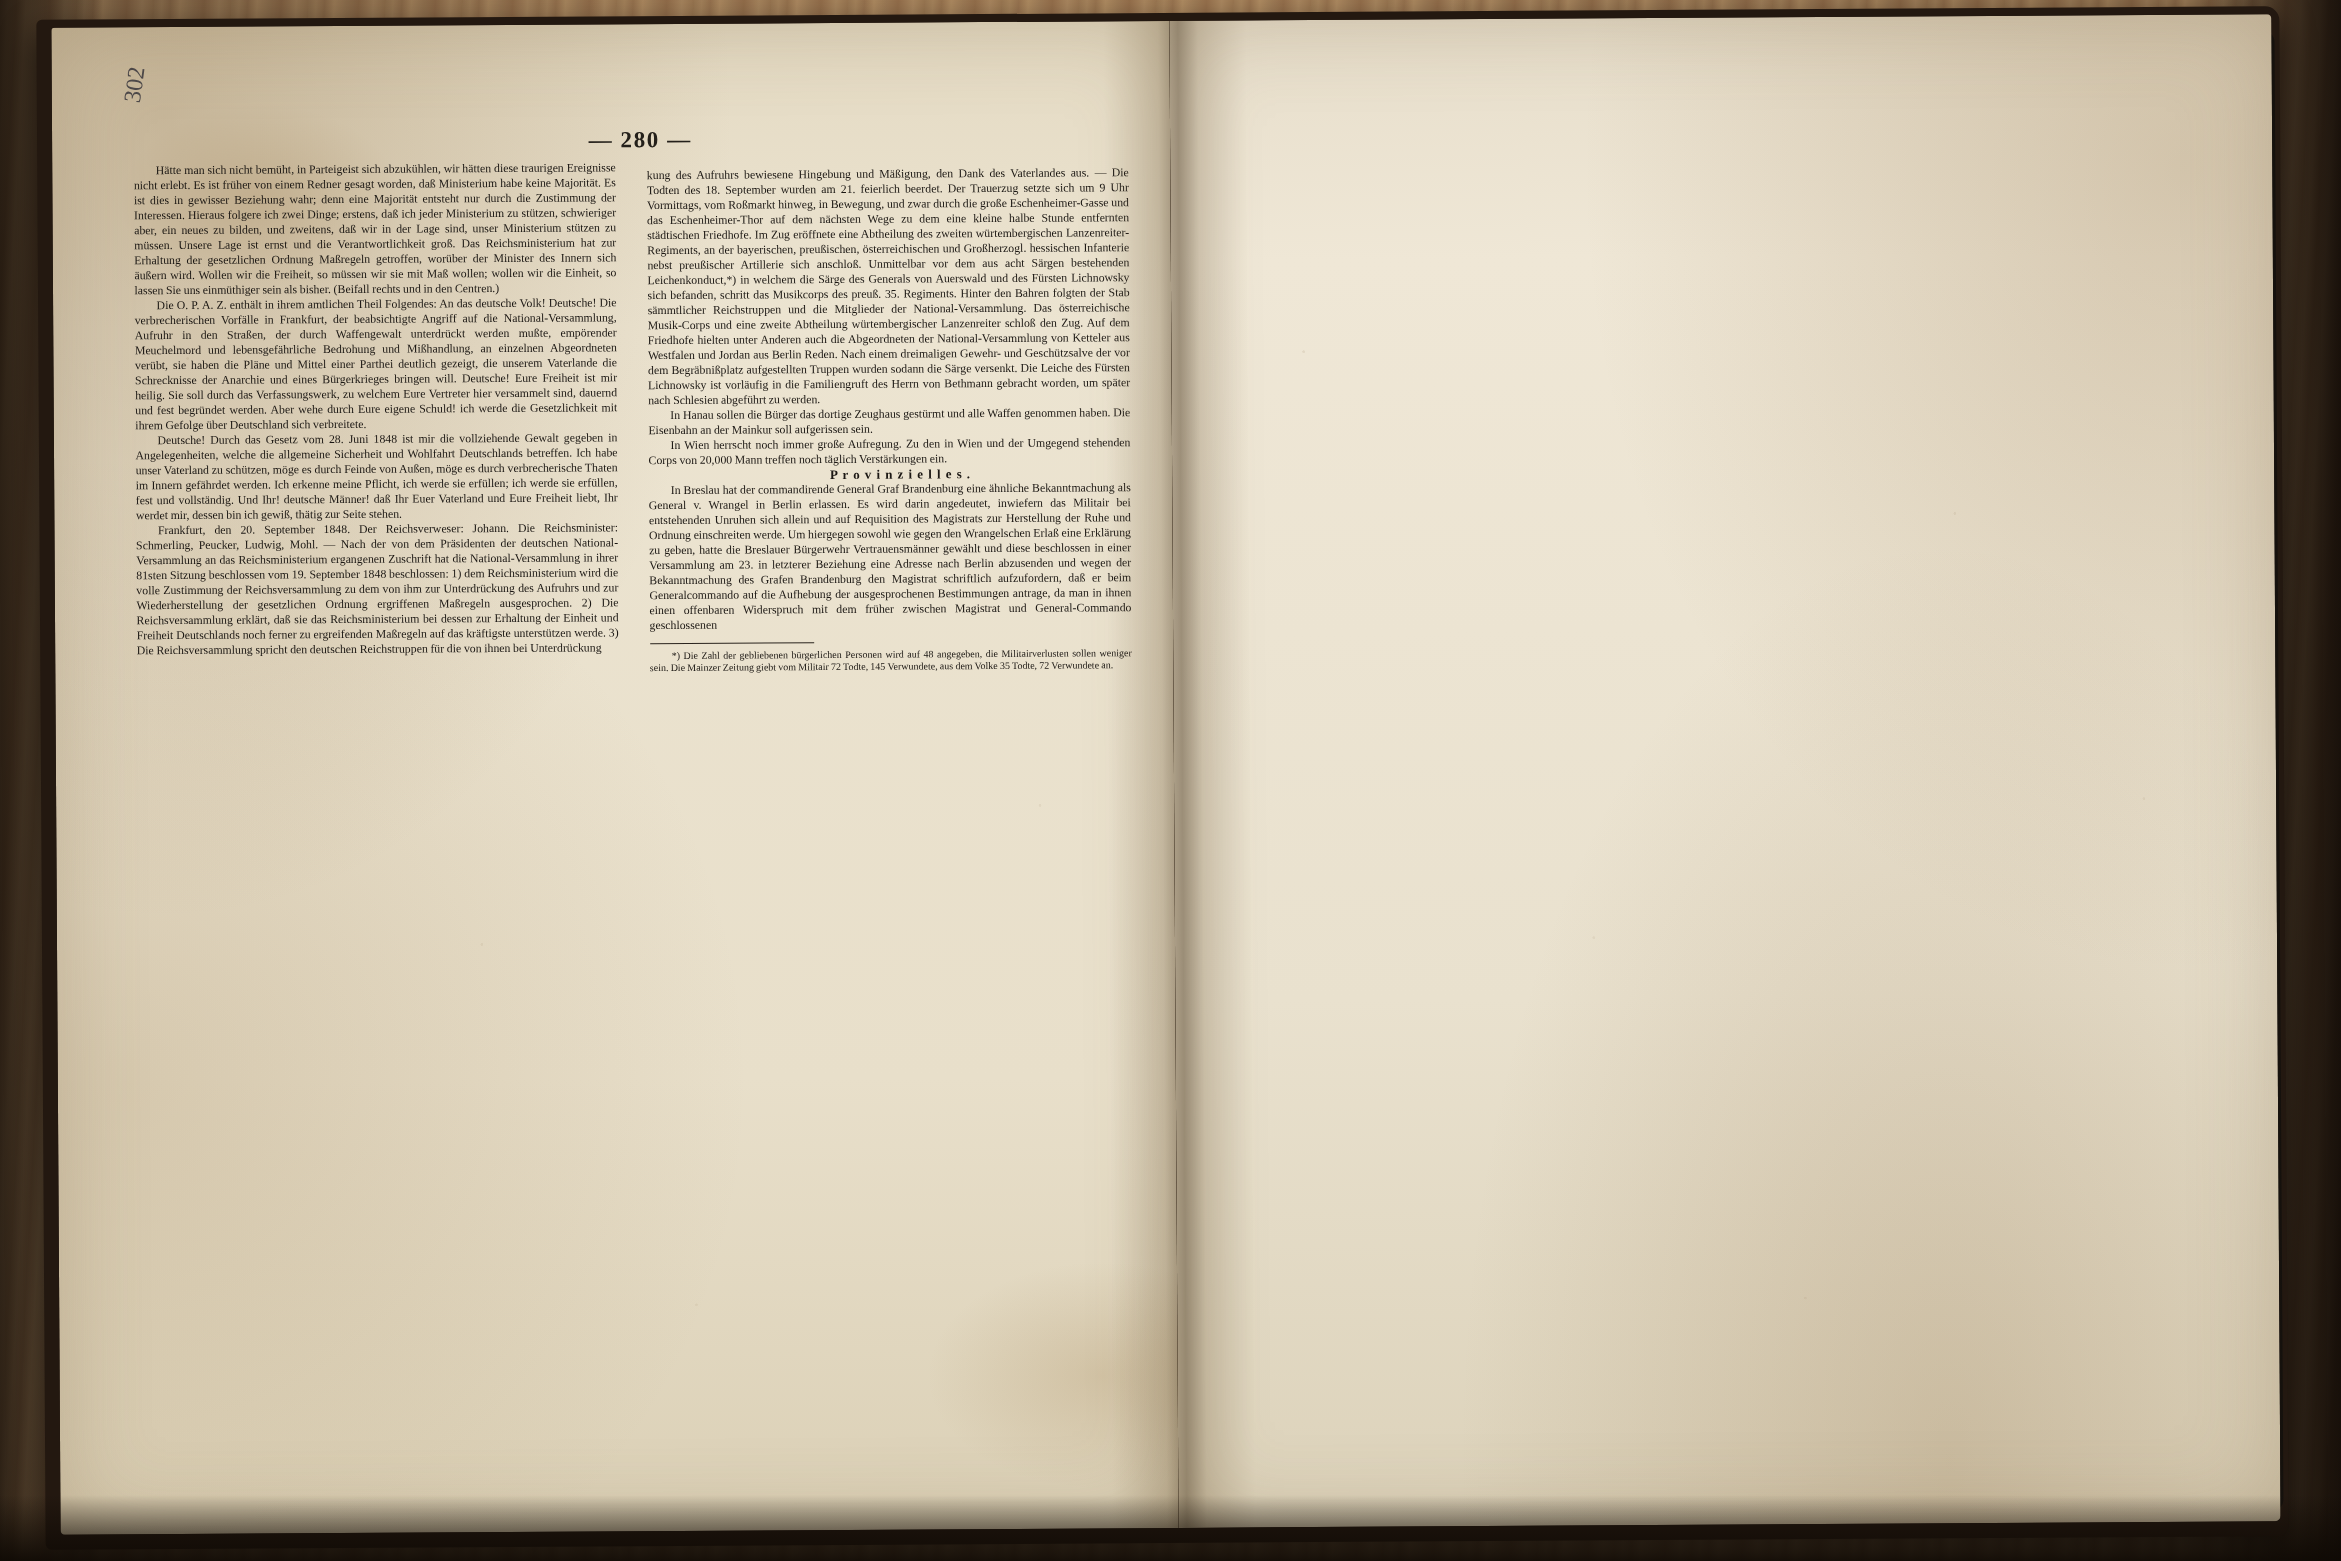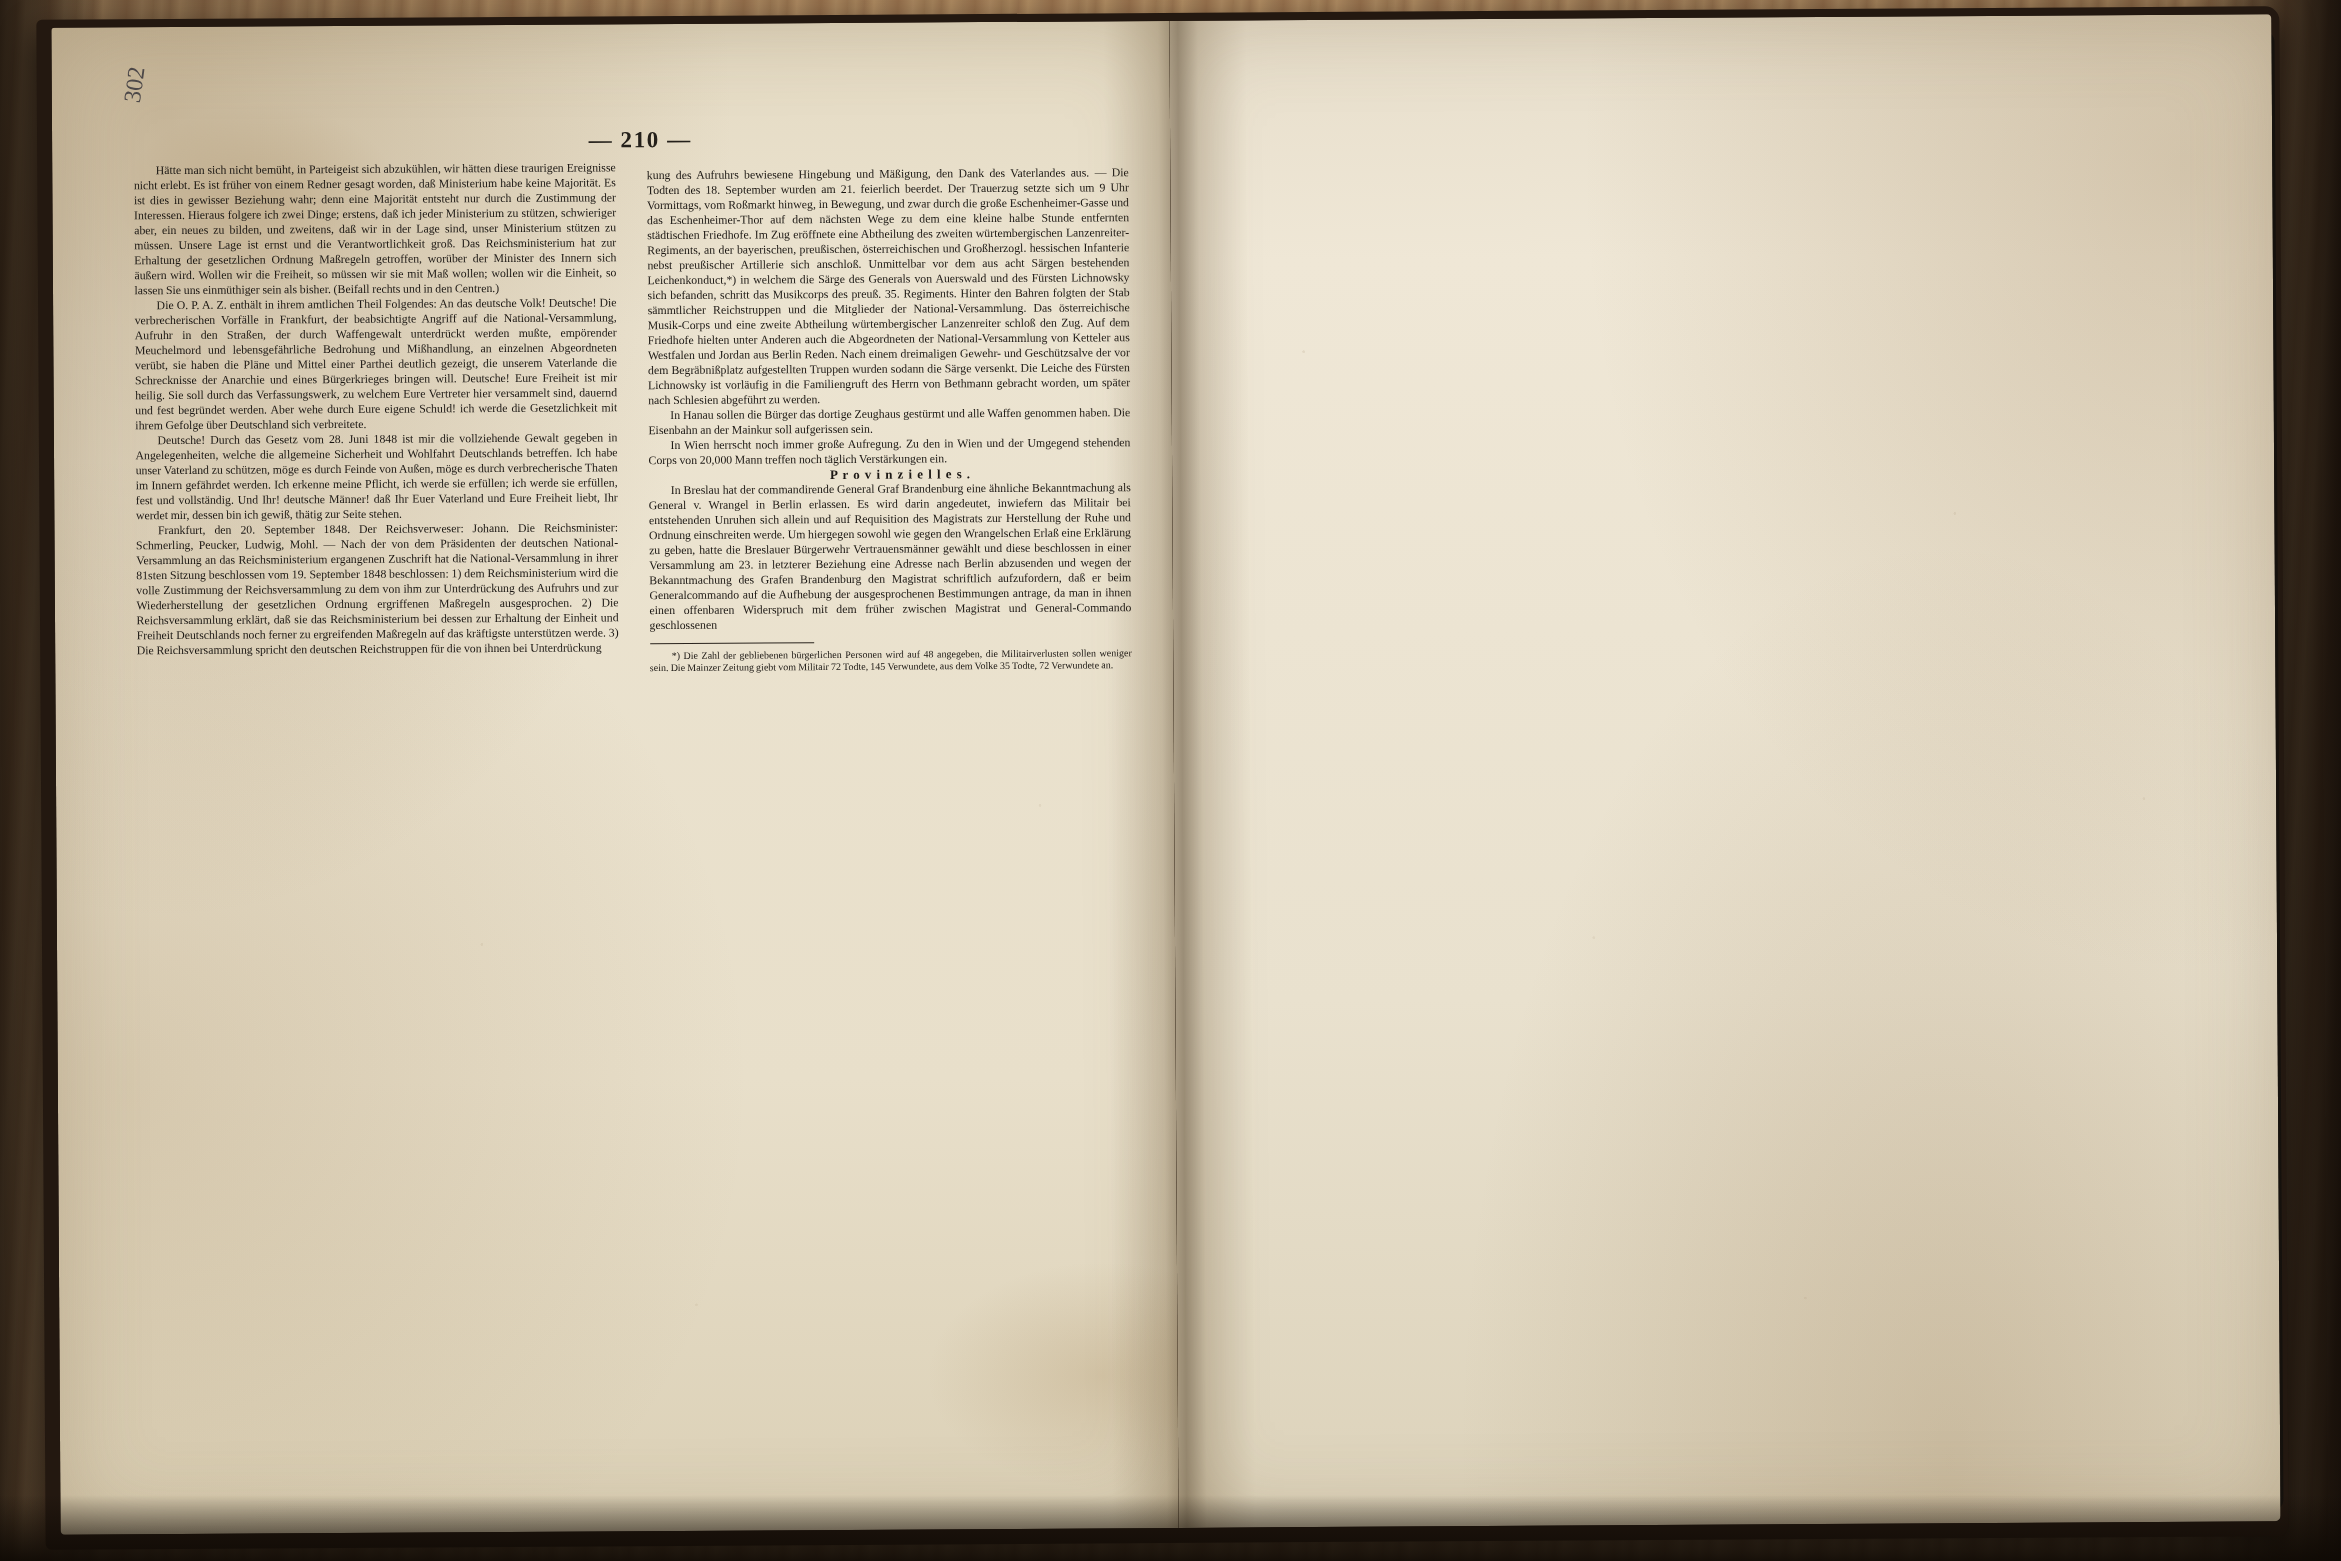--- a/index.html
+++ b/index.html
@@ -204,21 +204,21 @@
   <div id="book">
     <div id="cover"></div>
     <div id="cover-right-band"></div>
 
     <div class="page" id="page-left">
       <div class="speckle"></div>
 
       <div class="stain" id="stain-a"></div>
       <div class="stain" id="stain-b"></div>
 
-      <div class="page-number" id="pn-left">— 210 —</div>
+      <div class="page-number" id="pn-left">— 280 —</div>
 
       <div class="hand-num" id="hand-left">302</div>
 
       <div class="col" id="col-1">
         <p>Hätte man sich nicht bemüht, in Parteigeist sich abzukühlen, wir hätten diese traurigen Ereignisse nicht erlebt. Es ist früher von einem Redner gesagt worden, daß Ministerium habe keine Majorität. Es ist dies in gewisser Beziehung wahr; denn eine Majorität entsteht nur durch die Zustimmung der Interessen. Hieraus folgere ich zwei Dinge; erstens, daß ich jeder Ministerium zu stützen, schwieriger aber, ein neues zu bilden, und zweitens, daß wir in der Lage sind, unser Ministerium stützen zu müssen. Unsere Lage ist ernst und die Verantwortlichkeit groß. Das Reichsministerium hat zur Erhaltung der gesetzlichen Ordnung Maßregeln getroffen, worüber der Minister des Innern sich äußern wird. Wollen wir die Freiheit, so müssen wir sie mit Maß wollen; wollen wir die Einheit, so lassen Sie uns ein­müthiger sein als bisher.  (Beifall rechts und in den Centren.)</p>
         <p>Die O. P. A. Z. enthält in ihrem amtlichen Theil Folgendes: An das deutsche Volk! Deutsche! Die verbrecherischen Vorfälle in Frankfurt, der beabsichtigte Angriff auf die National-Versammlung, Aufruhr in den Straßen, der durch Waffengewalt unterdrückt werden mußte, empörender Meuchelmord und lebensgefährliche Bedrohung und Mißhandlung, an einzelnen Abgeordneten verübt, sie haben die Pläne und Mittel einer Parthei deutlich gezeigt, die unserem Vaterlande die Schrecknisse der Anarchie und eines Bürgerkrieges bringen will. Deutsche! Eure Freiheit ist mir heilig. Sie soll durch das Verfassungswerk, zu welchem Eure Vertreter hier versammelt sind, dauernd und fest begründet werden. Aber wehe durch Eure eigene Schuld! ich werde die Gesetzlichkeit mit ihrem Gefolge über Deutschland sich verbreitete.</p>
         <p>Deutsche! Durch das Gesetz vom 28. Juni 1848 ist mir die vollziehende Gewalt gegeben in Angelegenheiten, welche die allgemeine Sicherheit und Wohlfahrt Deutschlands betreffen. Ich habe unser Vaterland zu schützen, möge es durch Feinde von Außen, möge es durch verbrecherische Thaten im Innern gefährdet werden. Ich erkenne meine Pflicht, ich werde sie erfüllen; ich werde sie erfüllen, fest und vollständig. Und Ihr! deutsche Männer! daß Ihr Euer Vaterland und Eure Freiheit liebt, Ihr werdet mir, dessen bin ich gewiß, thätig zur Seite stehen.</p>
         <p>Frankfurt, den 20. September 1848.    Der Reichsverweser: Johann.    Die Reichsminister: Schmerling, Peucker, Ludwig, Mohl. — Nach der von dem Präsidenten der deutschen National-Versammlung an das Reichsministerium ergangenen Zuschrift hat die National-Versammlung in ihrer 81sten Sitzung beschlossen vom 19. September 1848 beschlossen: 1) dem Reichsministerium wird die volle Zustimmung der Reichsversammlung zu dem von ihm zur Unterdrückung des Aufruhrs und zur Wiederherstellung der gesetzlichen Ordnung ergriffenen Maßregeln ausgesprochen. 2) Die Reichsversammlung erklärt, daß sie das Reichsministerium bei dessen zur Erhaltung der Einheit und Freiheit Deutschlands noch ferner zu ergreifenden Maßregeln auf das kräftigste unterstützen werde. 3) Die Reichsversammlung spricht den deutschen Reichstruppen für die von ihnen bei Unterdrückung</p>
       </div>
 

